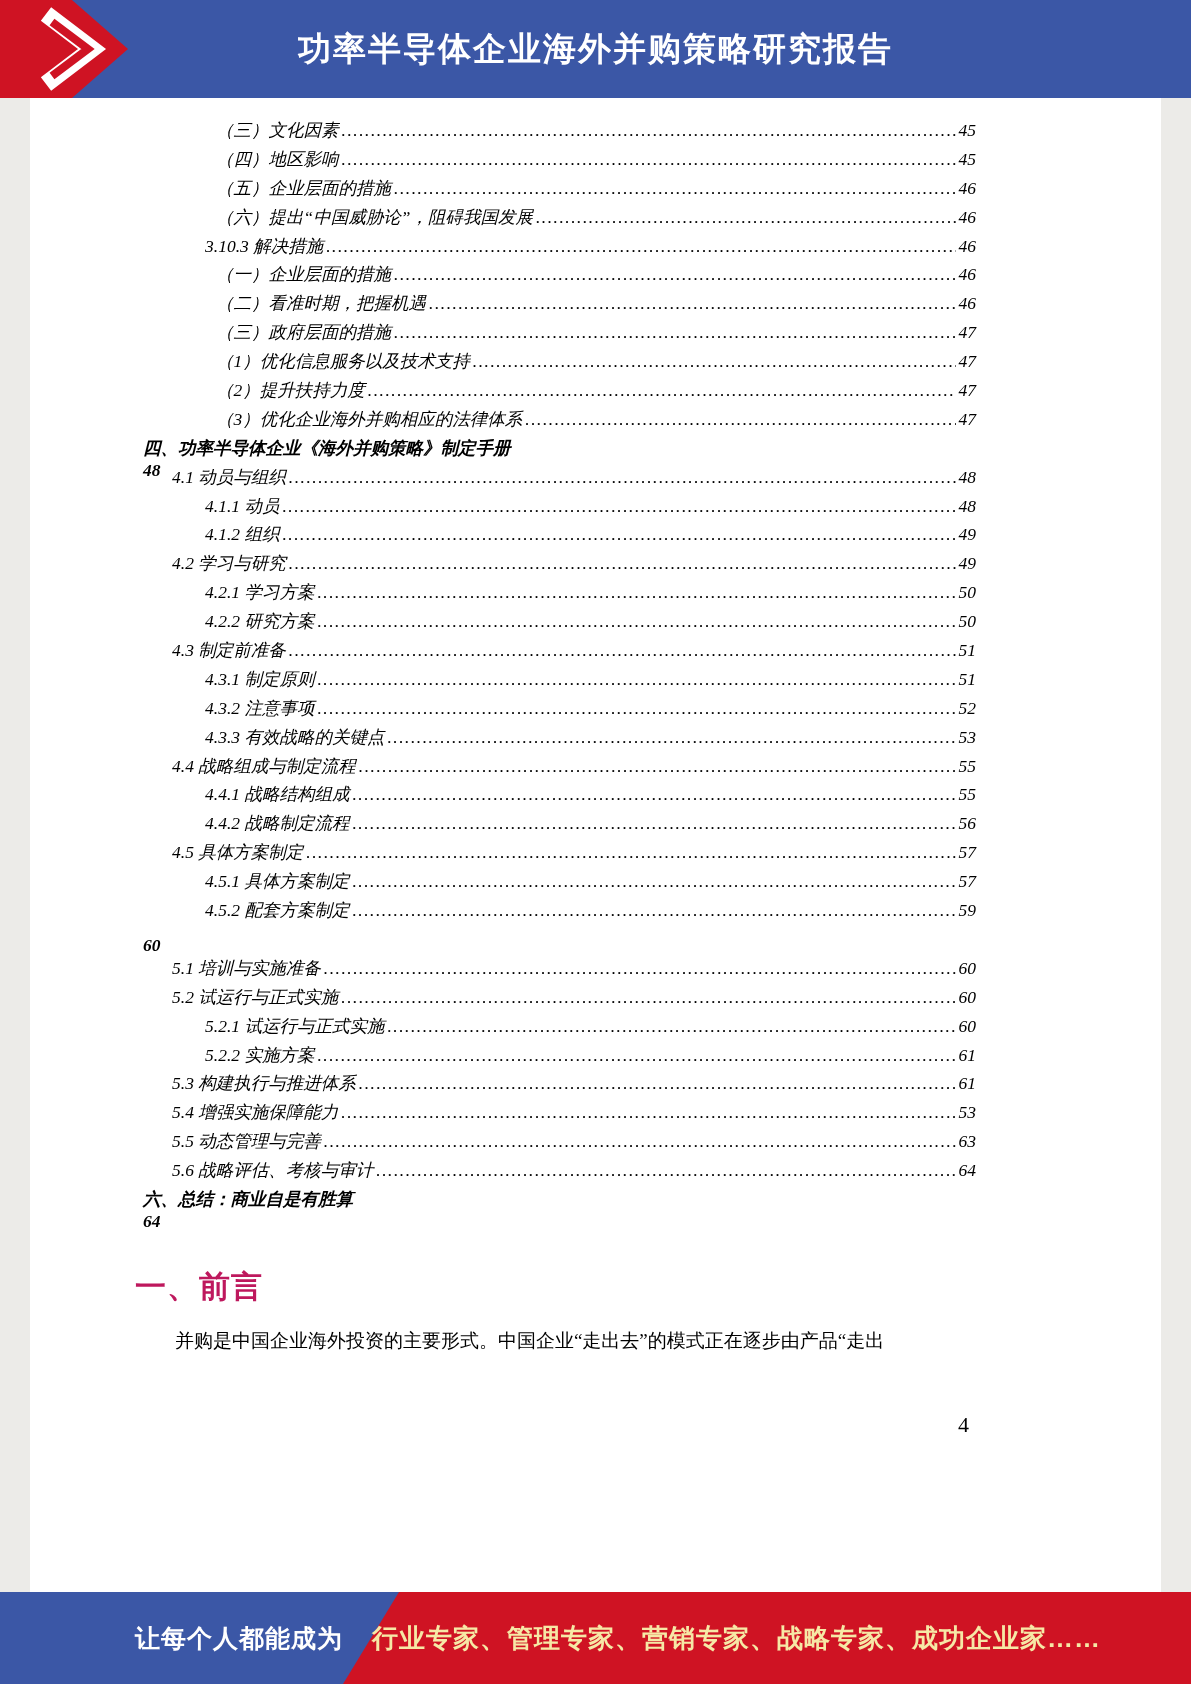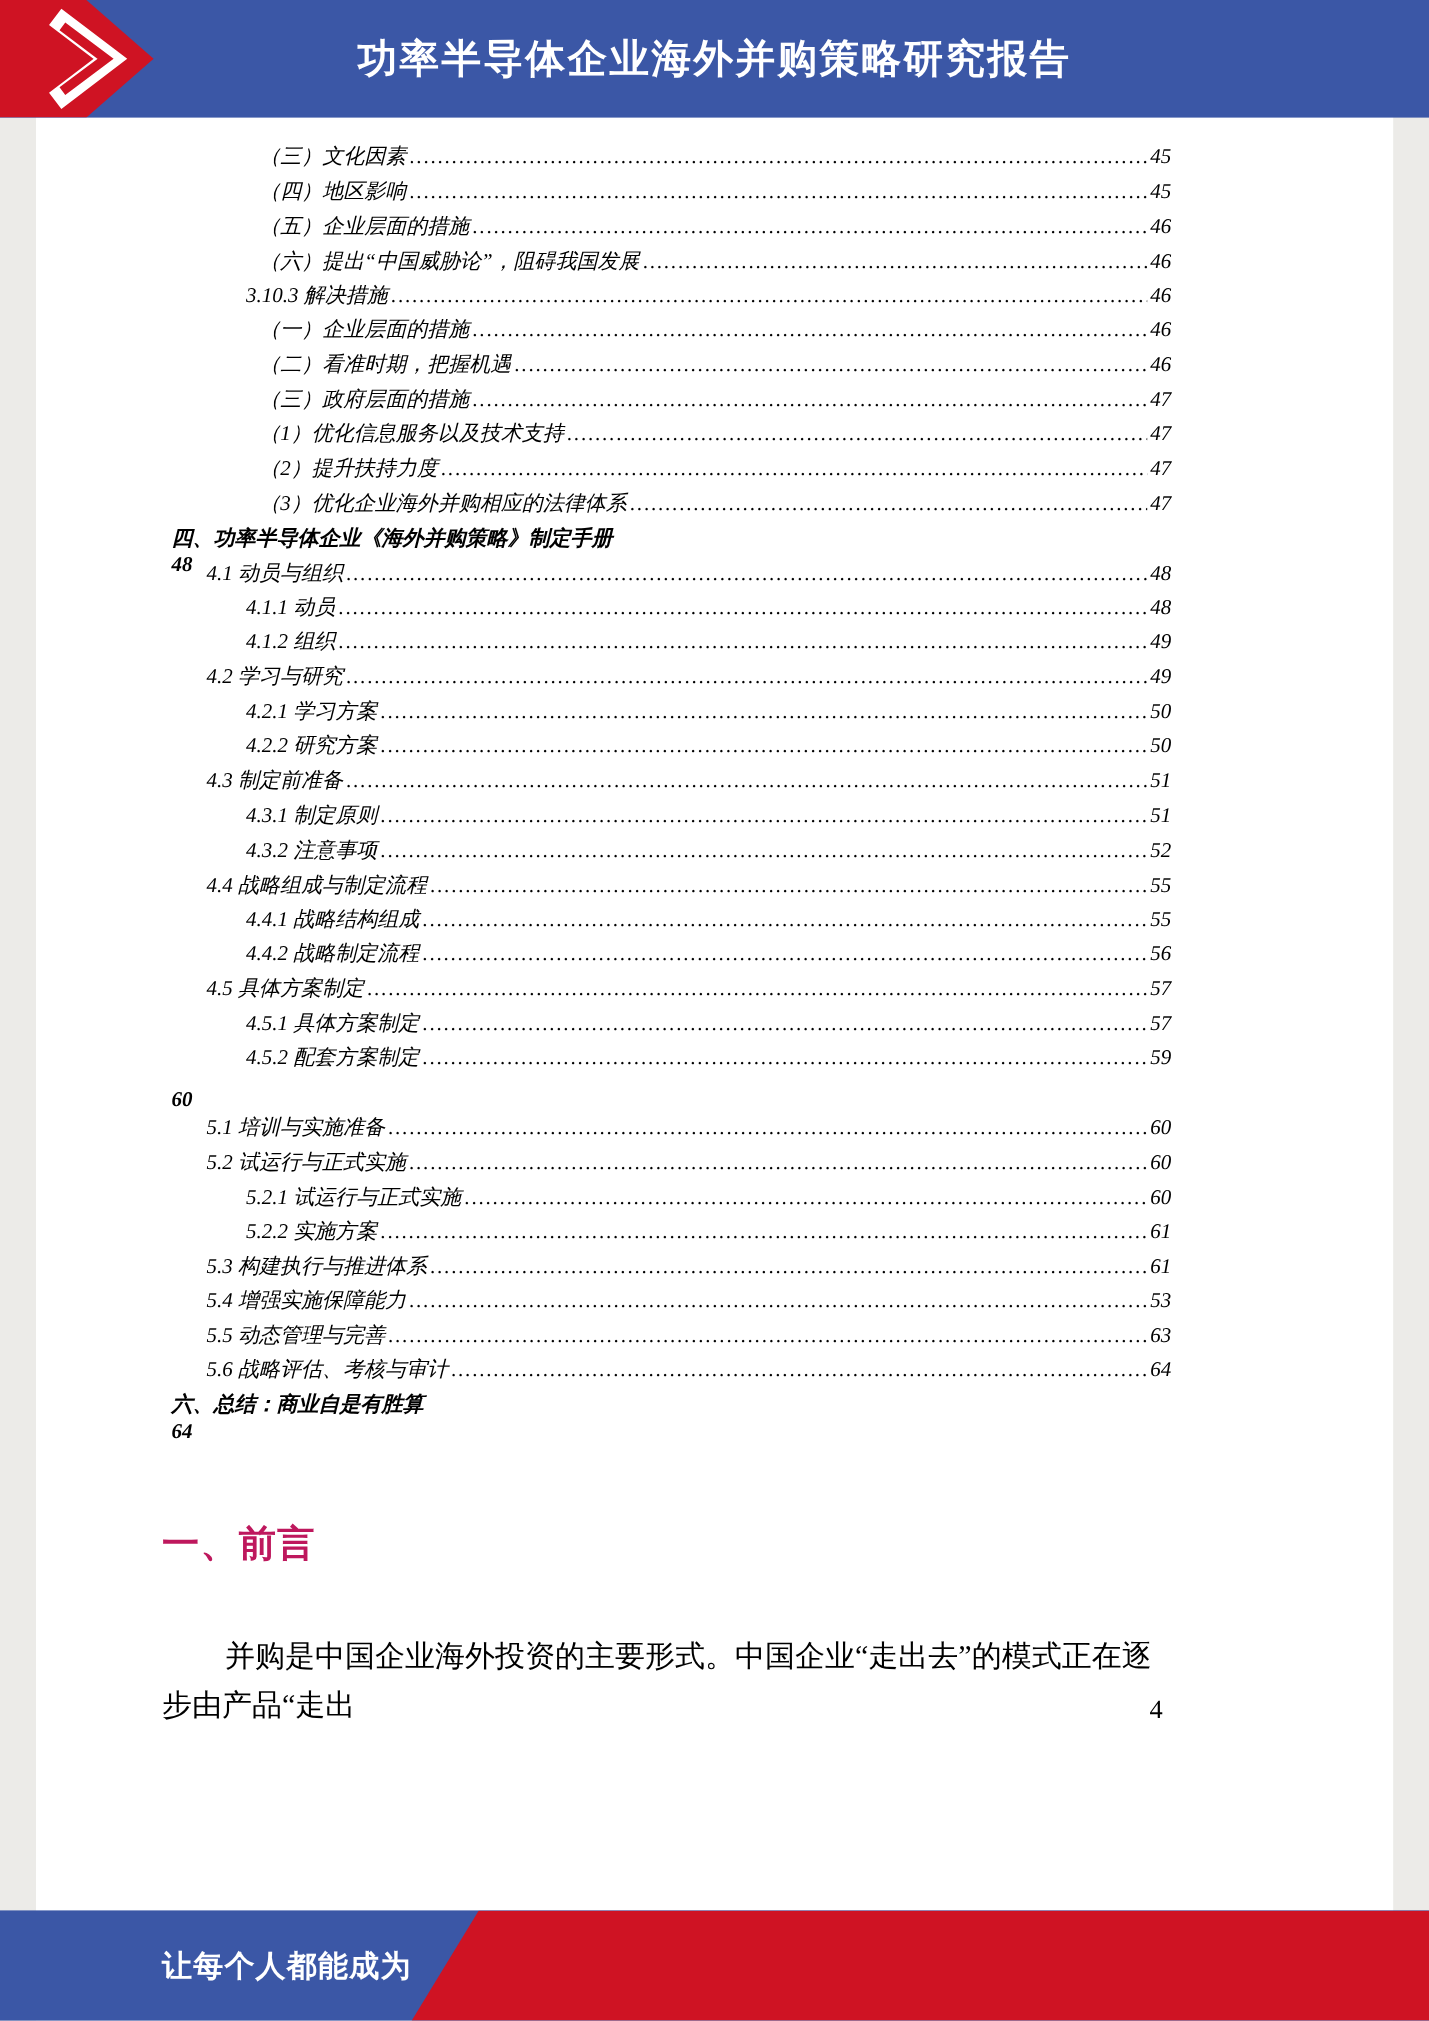--- a/index.html
+++ b/index.html
@@ -45,22 +45,22 @@
     letter-spacing:1.5px;
   }
   .toc-page { white-space:nowrap; }
   
   .preface-heading {
     position:absolute; top:1266px; left:135px;
     font-family:"Liberation Sans","DejaVu Sans",sans-serif;
     font-weight:bold; font-size:31px; color:#be185d; letter-spacing:1px;
   }
   .body-paragraph {
-    position:absolute; top:1360px; left:135px; width:840px;
-    font-size:25px; line-height:1.65; text-indent:2.1em;
+    position:absolute; top:1325px; left:135px; width:840px;
+    font-size:19px; line-height:1.65; text-indent:2.1em;
   }
   .page-number {
     position:absolute; top:1412px; left:958px;
     font-size:22px;
   }
   
   .footer {
     position:absolute; left:0; right:0; bottom:0; height:92px;
     background:var(--blue,#3b57a6); overflow:hidden;text-align:center;
   }
@@ -193,20 +193,25 @@
     <div class="toc-row lvl2">
       <span class="toc-label">4.3.1  制定原则</span>
       <span class="dots"></span>
       <span class="toc-page">51</span>
     </div>
     <div class="toc-row lvl2">
       <span class="toc-label">4.3.2  注意事项</span>
       <span class="dots"></span>
       <span class="toc-page">52</span>
     </div>
+    <div class="toc-row lvl2">
+      <span class="toc-label">4.3.3  有效战略的关键点</span>
+      <span class="dots"></span>
+      <span class="toc-page">53</span>
+    </div>
     <div class="toc-row lvl1">
       <span class="toc-label">4.4  战略组成与制定流程</span>
       <span class="dots"></span>
       <span class="toc-page">55</span>
     </div>
     <div class="toc-row lvl2">
       <span class="toc-label">4.4.1  战略结构组成</span>
       <span class="dots"></span>
       <span class="toc-page">55</span>
     </div>
@@ -283,13 +288,14 @@
 
 <h2 class="preface-heading">一、前言</h2>
 
 <p class="body-paragraph">并购是中国企业海外投资的主要形式。中国企业“走出去”的模式正在逐步由产品“走出</p>
 
 <div class="page-number">4</div>
 
 <footer class="footer">
   <div class="footer-red"></div>
   <span class="footer-left-text">让每个人都能成为</span>
+  <span class="footer-right-text">行业专家、管理专家、营销专家、战略专家、成功企业家……</span>
 </footer>
 
 </body></html>

